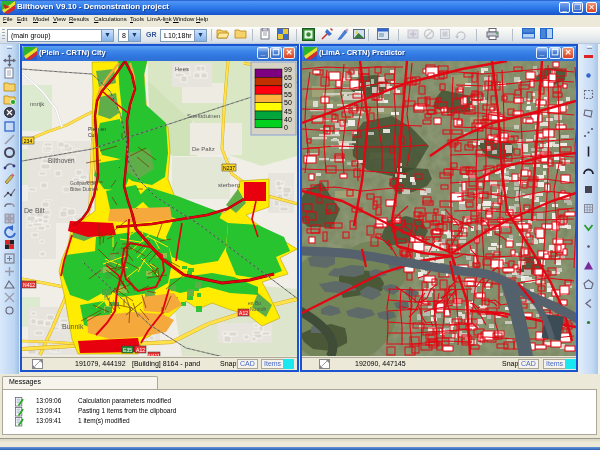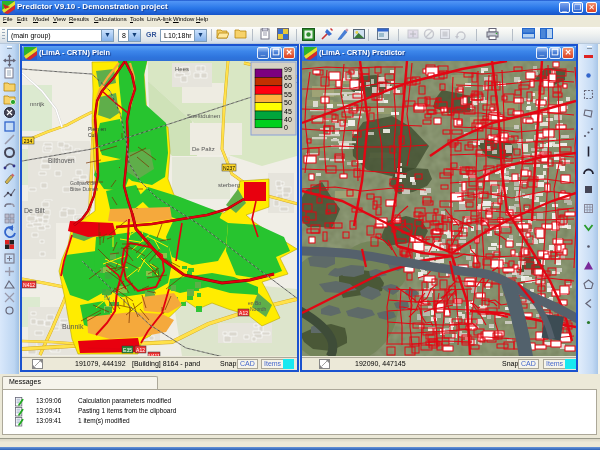--- a/index.html
+++ b/index.html
@@ -52,21 +52,21 @@
 <div id="app">
 
 <div id="titlebar" class="abs">
   <svg class="abs ticon" viewBox="0 0 13 13">
         <rect width="13" height="13" fill="#2a5fd0"></rect>
         <polygon points="0,0 13,0 0,9" fill="#2cb52c"></polygon>
         <polygon points="0,9 13,0 13,4 2,12" fill="#e8e12a"></polygon>
         <polygon points="2,12 13,4 13,8 6,13" fill="#d82a2a"></polygon>
         <polygon points="1,3 8,6 3,8" fill="#c22"></polygon>
       </svg>
-  <div id="titletext" class="abs">Predictor V9.10 - Demonstration project</div>
+  <div id="titletext" class="abs">Bilthoven V9.10 - Demonstration project</div>
   <div class="wbtn b abs" style="right:30px;">_</div>
   <div class="wbtn b abs" style="right:17px;">❐</div>
   <div class="wbtn r abs" style="right:3px;background:linear-gradient(180deg,#f0926e,#dd4020);">✕</div>
 </div>
 
 <div id="menubar" class="abs">
   <span style="left:3px"><u>F</u>ile</span>
   <span style="left:17px"><u>E</u>dit</span>
   <span style="left:33px"><u>M</u>odel</span>
   <span style="left:53px"><u>V</u>iew</span>
@@ -303,21 +303,21 @@
 </div>
 
 <div class="child abs" id="winL" style="left:20px;top:44px;width:279px;height:328px;">
   <div class="ctitle">
     <svg style="position:absolute;left:2px;top:1px" width="13" height="13" viewBox="0 0 13 13">
           <rect width="13" height="13" fill="#2a5fd0"></rect>
           <polygon points="0,0 13,0 0,9" fill="#2cb52c"></polygon>
           <polygon points="0,9 13,0 13,4 2,12" fill="#e8e12a"></polygon>
           <polygon points="2,12 13,4 13,8 6,13" fill="#d82a2a"></polygon>
         </svg>
-    <div class="txt">(LimA - CRTN) Plein</div>
+    <div class="txt">(Plein - CRTN) City</div>
     <div class="cbtns"><span class="cbtn">_</span><span class="cbtn">❐</span><span class="cbtn r">✕</span></div>
   </div>
   <div class="abs" style="left:0;top:15px;width:275px;height:295px;overflow:hidden;">
     <svg width="275" height="295" viewBox="0 0 275 295">
           <rect width="275" height="295" fill="#f0eee6"></rect>
           <polygon points="126,0 275,0 275,95 240,105 200,92 170,60 148,40 126,20" fill="#d9e7c4"></polygon>
           <polygon points="126,20 148,40 170,60 175,95 150,95 128,70" fill="#cfe2b8"></polygon>
           <rect x="160" y="22" width="42" height="20" fill="#eeece2"></rect>
           <rect x="168" y="62" width="52" height="32" fill="#eeece2"></rect>
           <rect x="150" y="96" width="58" height="42" fill="#e3e7d6"></rect>

